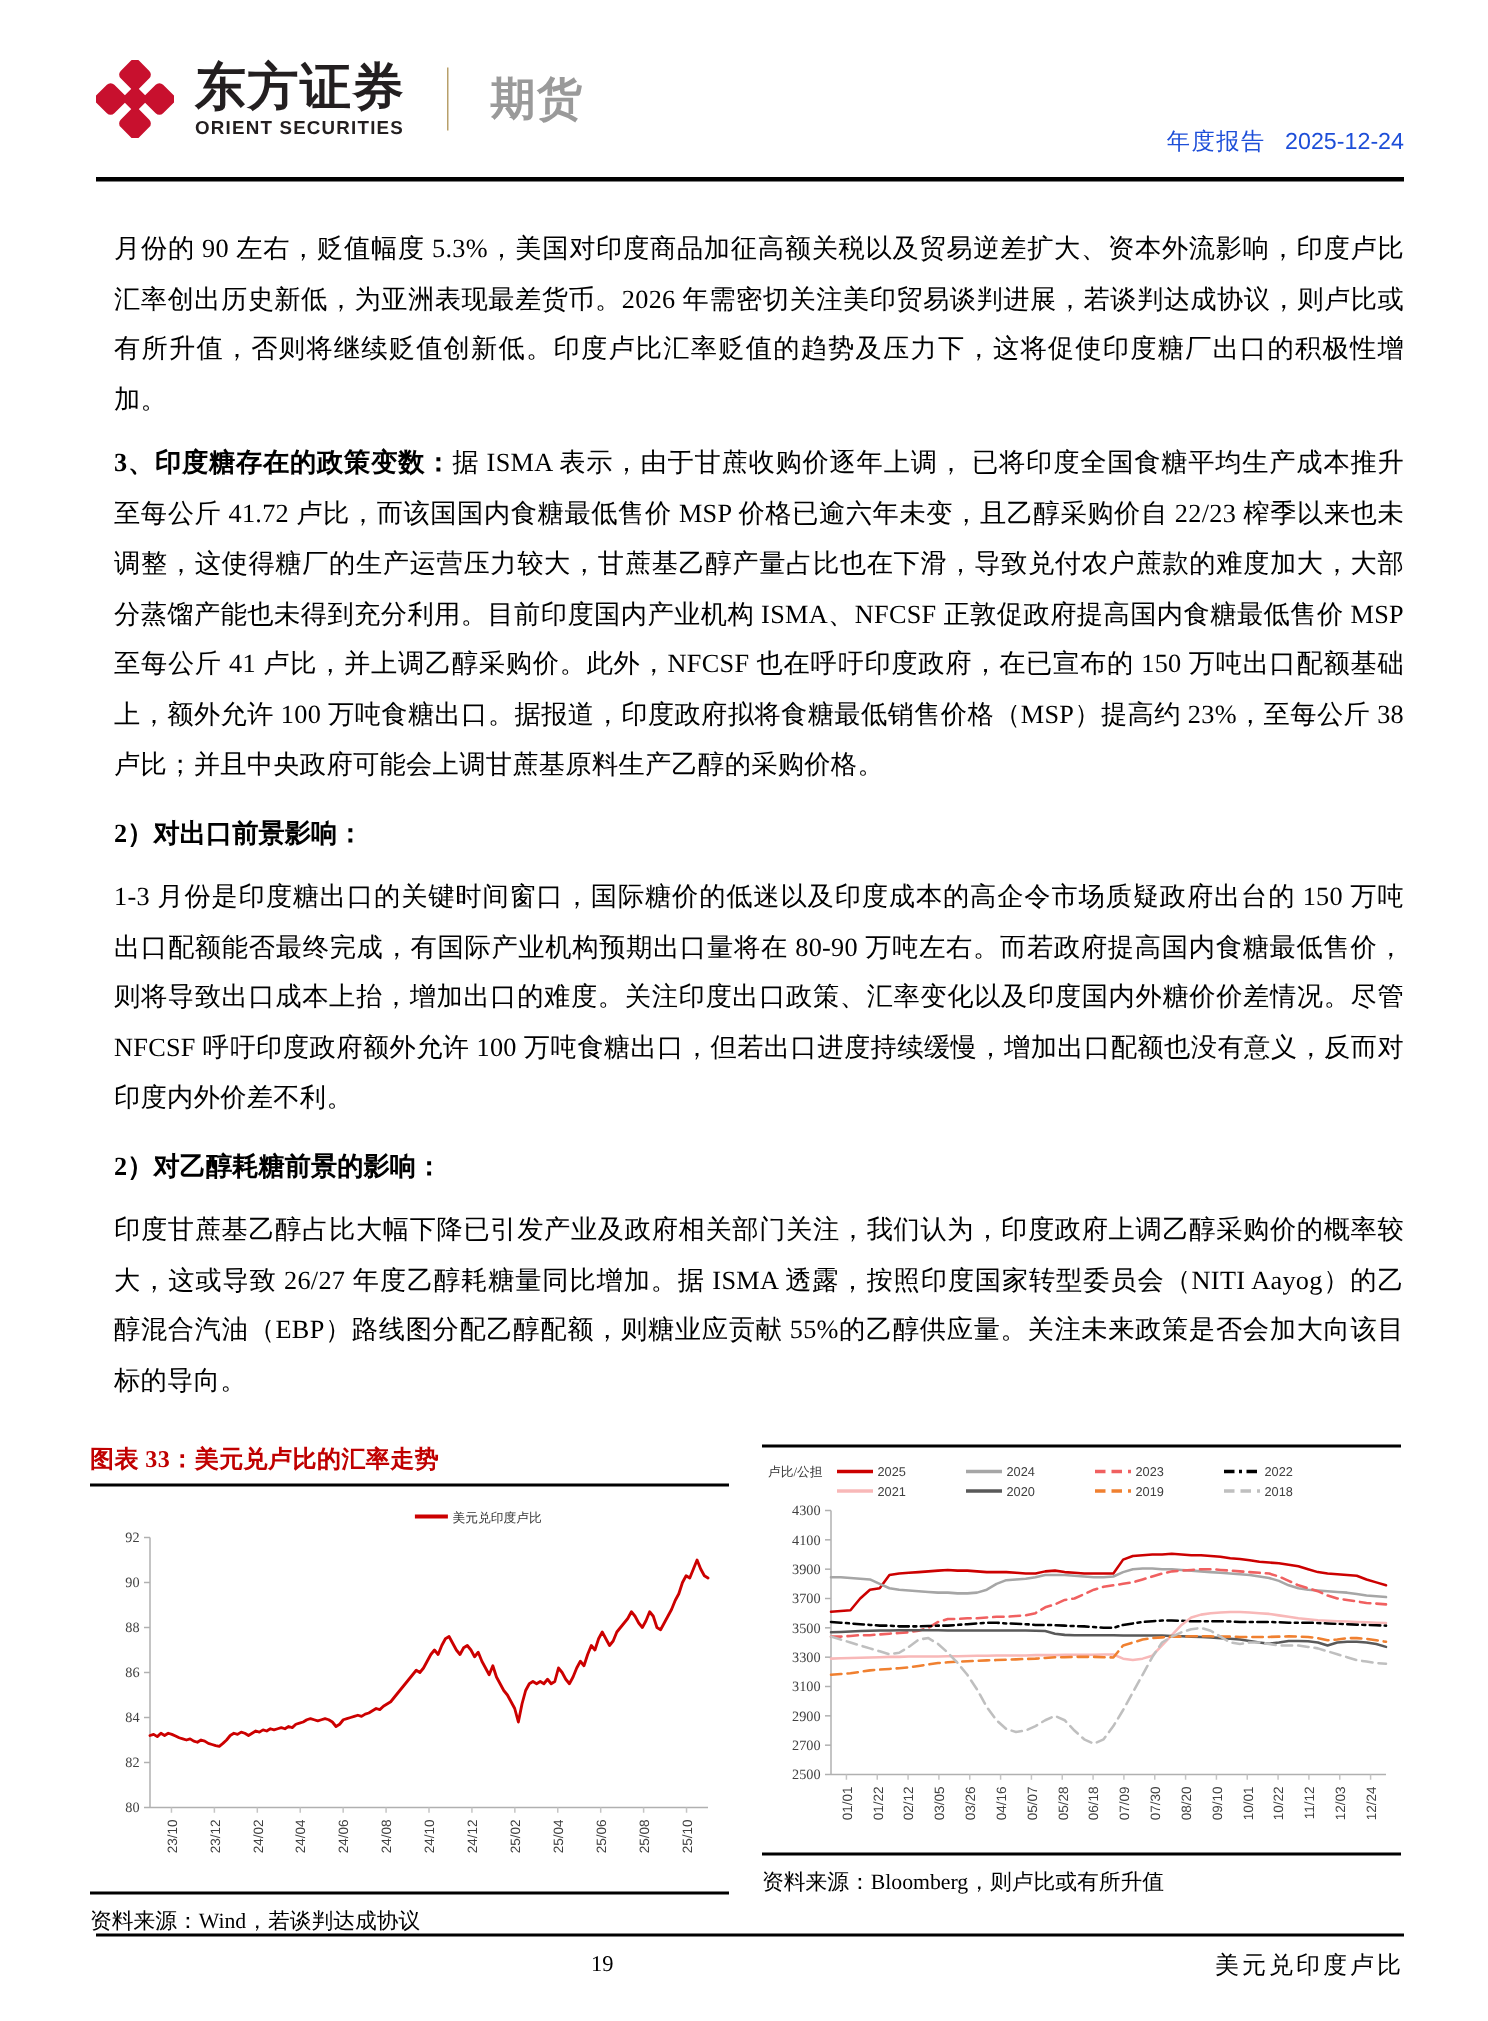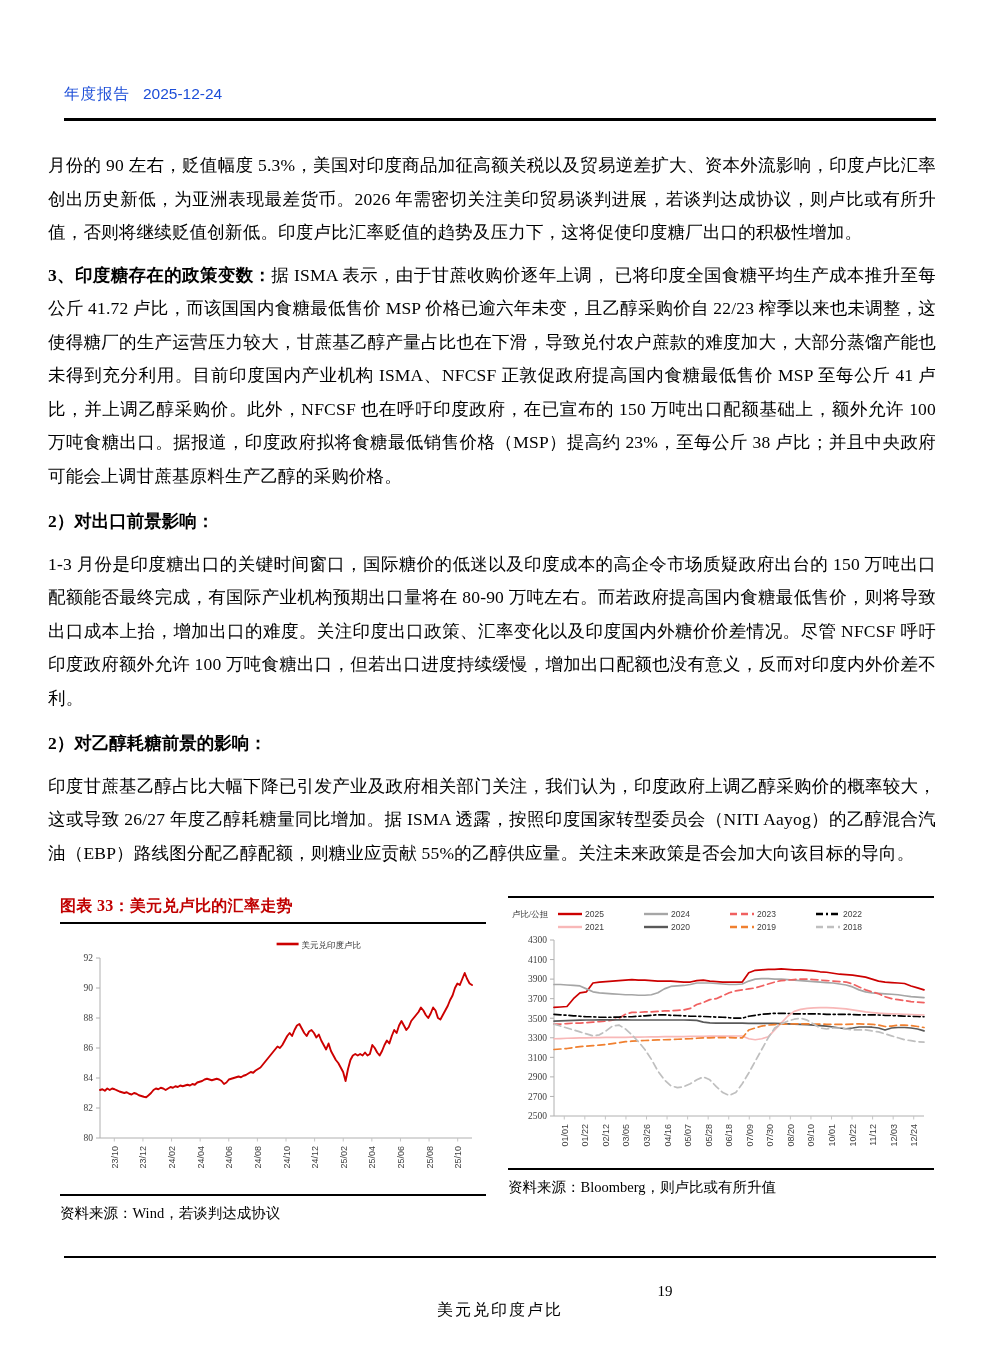--- a/index.html
+++ b/index.html
@@ -46,21 +46,21 @@
     font-family: "Liberation Sans", "DejaVu Sans", sans-serif;
     font-size: 15.5px; color: #1d4ed8; margin-top: 44px; white-space: nowrap;
   }
   .header-right .rtype { letter-spacing: 1px; }
   .header-rule {
     position: absolute; left: 64px; right: 56px; top: 118px;
     height: 2.5px; background: #000000;
   }
 
   
-  .content { padding: 0 56px 0 48px; margin-top: 34px; }
+  .content { padding: 0 56px 0 64px; margin-top: 34px; margin-left: 12px; }
 
   p.para {
     margin: 0 0 0 0;
     font-size: 17.5px;
     line-height: 33.5px;
     text-align: justify;
     text-justify: inter-ideograph;
     letter-spacing: 0.2px;
   }
   .block-gap { height: 12px; }
@@ -85,36 +85,54 @@
   .chart-src-rule { height: 1.6px; background: #000; margin-top: 2px; }
   .chart-src {
     font-size: 14.5px; padding-top: 8px; color: #000;
   }
 
   
   .footer { position: absolute; left: 64px; right: 56px; bottom: 26px; }
   .footer-rule { height: 2.2px; background: #000; }
   .footer-inner {
     display: flex; justify-content: center; align-items: center;
-    padding-top: 25px;
-    flex-direction: column;
+    padding-top: 9px;
   }
   .footer-page {
     font-family: "Liberation Serif", serif; font-size: 15px;
     margin-left: 330px;
   }
   .footer-right { font-size: 16px; letter-spacing: 2px; }
   .spacer { flex: 1; }
 </style>
 </head>
 <body>
 
 <div class="page">
 
   <div class="header">
+    <div class="brand">
+      <div class="logo-mark">
+        <svg width="52" height="52" viewBox="0 0 52 52" aria-hidden="true">
+          <g transform="translate(26,26) rotate(45)">
+            <rect x="-20" y="-20" width="17" height="17" rx="3.5" fill="#c8102e"></rect>
+            <rect x="3" y="-20" width="17" height="17" rx="3.5" fill="#c8102e"></rect>
+            <rect x="-20" y="3" width="17" height="17" rx="3.5" fill="#c8102e"></rect>
+            <rect x="3" y="3" width="17" height="17" rx="3.5" fill="#c8102e"></rect>
+            <rect x="-6.5" y="-6.5" width="13" height="13" rx="2.5" fill="#c8102e"></rect>
+          </g>
+        </svg>
+      </div>
+      <div>
+        <div class="brand-cn">东方证券</div>
+        <div class="brand-en">ORIENT SECURITIES</div>
+      </div>
+      <div class="brand-divider"></div>
+      <div class="brand-sub">期货</div>
+    </div>
 
     <div class="header-right">
       <span class="rtype">年度报告</span>
       <span>&nbsp;</span>
       <span>2025-12-24</span>
     </div>
   </div>
   <div class="header-rule"></div>
 
   <div class="content">

